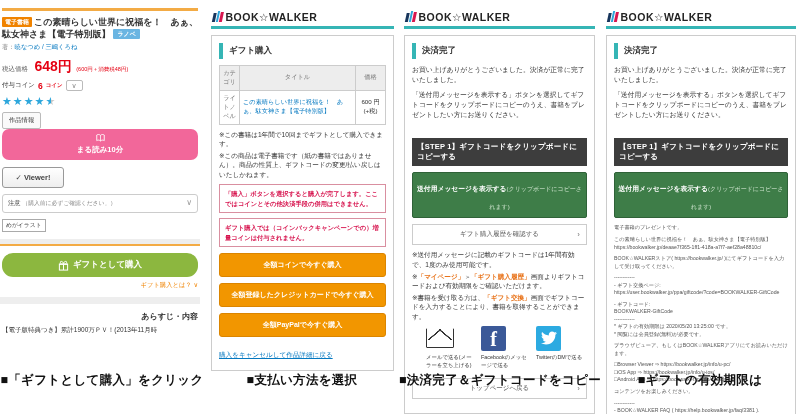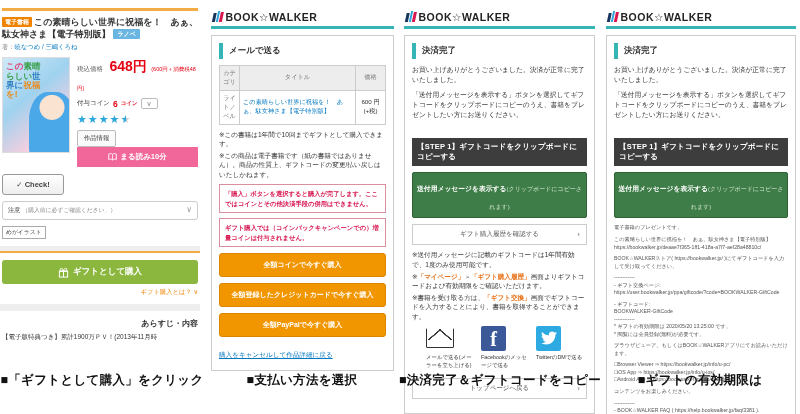--- a/index.html
+++ b/index.html
@@ -51,32 +51,32 @@
   .p1-price { font-size:14px; font-weight:bold; color:#e50012; display:inline; margin-left:2px; }
   .p1-pricedetail { font-size:5.5px; color:#e50012; }
   .p1-coinrow { display:flex; align-items:center; gap:3px; margin:4px 0 3px; }
   .p1-coinlbl { font-size:6.5px; color:#333; }
   .p1-coinval { font-size:8.5px; color:#e50012; font-weight:bold; }
   .p1-coinunit { font-size:5.5px; color:#e50012; font-weight:bold; }
   .p1-coindd { width:17px; height:11px; border:1px solid #bbb; border-radius:2px; color:#888; font-size:7px; line-height:9px; text-align:center; cursor:pointer; }
   .p1-stars { font-size:11px; color:#2ea7dc; letter-spacing:1px; line-height:1; margin:2px 0 5px; }
   .p1-stars .half { background:linear-gradient(90deg,#2ea7dc 55%,#c9c9c9 55%); -webkit-background-clip:text; background-clip:text; color:transparent; }
   .p1-infobtn { display:inline-block; border:1px solid #bbb; border-radius:2px; background:#fafafa; font-size:6.3px; color:#333; padding:3px 6px; width:max-content; cursor:pointer; }
-  .p1-pink { margin-top:auto; background:#f2679a; border-radius:0; color:#fff; font-weight:bold; font-size:7.5px; text-align:center; padding:5px 2px; display:flex; justify-content:center; align-items:center; gap:3px; cursor:pointer; }
+  .p1-pink { margin-top:auto; background:#f2679a; border-radius:7px; color:#fff; font-weight:bold; font-size:7.5px; text-align:center; padding:5px 2px; display:flex; justify-content:center; align-items:center; gap:3px; cursor:pointer;flex-direction:column; }
   .p1-btnrow { display:flex; gap:5px; margin:7px 0 6px; }
   .btn-check { flex:0 0 62px; border:1px solid #999; border-radius:3px; background:linear-gradient(#fff,#eee); font-size:7.5px; font-weight:bold; color:#444; text-align:center; padding:5px 0; cursor:pointer; }
   .btn-cart { flex:1; background:#4c8c3f; border-radius:3px; color:#fff; font-weight:bold; font-size:8px; text-align:center; padding:5px 0; display:flex; justify-content:center; align-items:center; gap:4px; cursor:pointer; }
   .p1-notice { position:relative; border:1px solid #ccc; border-radius:3px; padding:4px 14px 4px 5px; font-size:6.3px; color:#333; cursor:pointer; }
   .p1-notice .sub { color:#888; font-size:5.8px; }
   .p1-notice .chev { position:absolute; right:5px; top:3px; color:#999; font-size:8px; }
   .p1-tag { display:inline-block; border:1px solid #aaa; font-size:5.8px; color:#444; padding:1px 3px; margin-top:5px; cursor:pointer; }
   .p1-sep { height:7px; background:#eee; margin:7px -2px 0; }
   .p1-sep.orange-bottom { border-bottom:2px solid #f3ab45; }
   .p1-giftzone { padding-top:7px; }
-  .btn-gift { background:#8cb73f; border-radius:3px; color:#fff; font-weight:bold; font-size:8.5px; text-align:center; padding:6px 0; display:flex; justify-content:center; align-items:center; gap:4px; cursor:pointer; }
+  .btn-gift { background:#8cb73f; border-radius:11px; color:#fff; font-weight:bold; font-size:8.5px; text-align:center; padding:6px 0; display:flex; justify-content:center; align-items:center; gap:4px; cursor:pointer; }
   .p1-giftlink { text-align:right; font-size:6.3px; color:#f08300; margin:4px 0 2px; cursor:pointer; }
   .p1-syn-head { font-size:8px; font-weight:bold; margin:7px 0 4px;text-align:right; }
   .p1-syn-text { font-size:6.5px; color:#333; }
 
   
   .tbl { width:100%; border-collapse:collapse; margin-bottom:5px; }
   .tbl th { background:#ededed; color:#777; font-weight:normal; font-size:6.2px; border:1px solid #ccc; padding:3px 2px; }
   .tbl td { border:1px solid #ccc; font-size:6.2px; padding:3px 3px; vertical-align:middle; }
   .td-cat { color:#777; width:20px; text-align:center; }
   .td-title a, .link-blue { color:#0478c0; text-decoration:none; cursor:pointer; }
@@ -112,26 +112,20 @@
 <body>
 
 <div class="canvas">
 
   <div class="panel panel1">
     <div class="p1-topbar"></div>
     <div class="p1-titleblock"><span class="badge-orange">電子書籍</span><span>この素晴らしい世界に祝福を！　あぁ、駄女神さま【電子特別版】</span><span class="badge-blue">ラノベ</span></div>
     <div class="p1-authors"><span class="lbl">著：</span><span>暁なつめ / 三嶋くろね</span></div>
 
     <div class="p1-main">
-      <div class="p1-cover">
-        <div class="ct">
-          <b>この</b><b>素晴らしい</b><b>世界に</b><b>祝福を!</b>
-        </div>
-        <div class="chara"></div>
-      </div>
       <div class="p1-right">
         <div>
           <span class="p1-pricelbl">税込価格</span>
           <span class="p1-price">648円</span>
           <span class="p1-pricedetail">(600円＋消費税48円)</span>
         </div>
         <div class="p1-coinrow">
           <span class="p1-coinlbl">付与コイン</span>
           <span class="p1-coinval">6</span>
           <span class="p1-coinunit">コイン</span>
@@ -143,21 +137,21 @@
           <svg width="9" height="8" viewBox="0 0 24 20">
               <path d="M2 2c3-2 7-2 10 1 3-3 7-3 10-1v15c-3-2-7-2-10 1-3-3-7-3-10-1z" fill="none" stroke="#fff" stroke-width="2.4"></path>
               <path d="M12 3v15" stroke="#fff" stroke-width="2"></path>
             </svg>
           <span>まる読み10分</span>
         </div>
       </div>
     </div>
 
     <div class="p1-btnrow">
-      <div class="btn-check"><span>✓ </span><span>Check!</span></div>
+      <div class="btn-check"><span>✓ </span><span>Viewer!</span></div>
     </div>
 
     <div class="p1-notice">
       <span>注意</span>
       <span class="sub">（購入前に必ずご確認ください。）</span>
       <span class="chev">∨</span>
     </div>
     <span class="p1-tag">めがイラスト</span>
 
     <div class="p1-sep orange-bottom"></div>
@@ -185,21 +179,21 @@
       <span class="logo-bars">
           <i></i>
           <i></i>
           <i></i>
         </span>
       <span class="logo-text">BOOK☆WALKER</span>
     </div>
     <div class="teal-line"></div>
 
     <div class="card">
-      <div class="sec-head">メールで送る</div>
+      <div class="sec-head">ギフト購入</div>
 
       <table class="tbl">
         <tbody>
             <tr>
           <th>カテゴリ</th>
           <th>タイトル</th>
           <th>価格</th>
         </tr>
         <tr>
           <td class="td-cat">ライトノベル</td>

